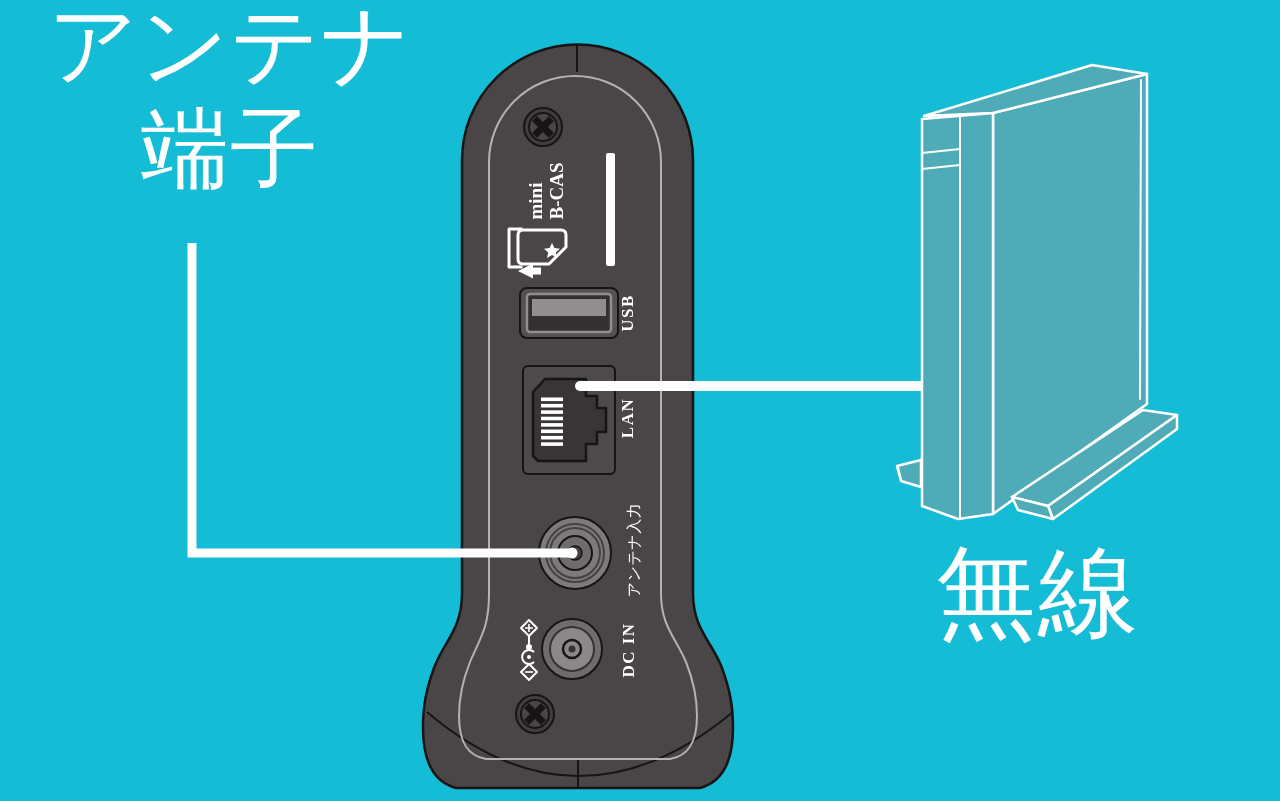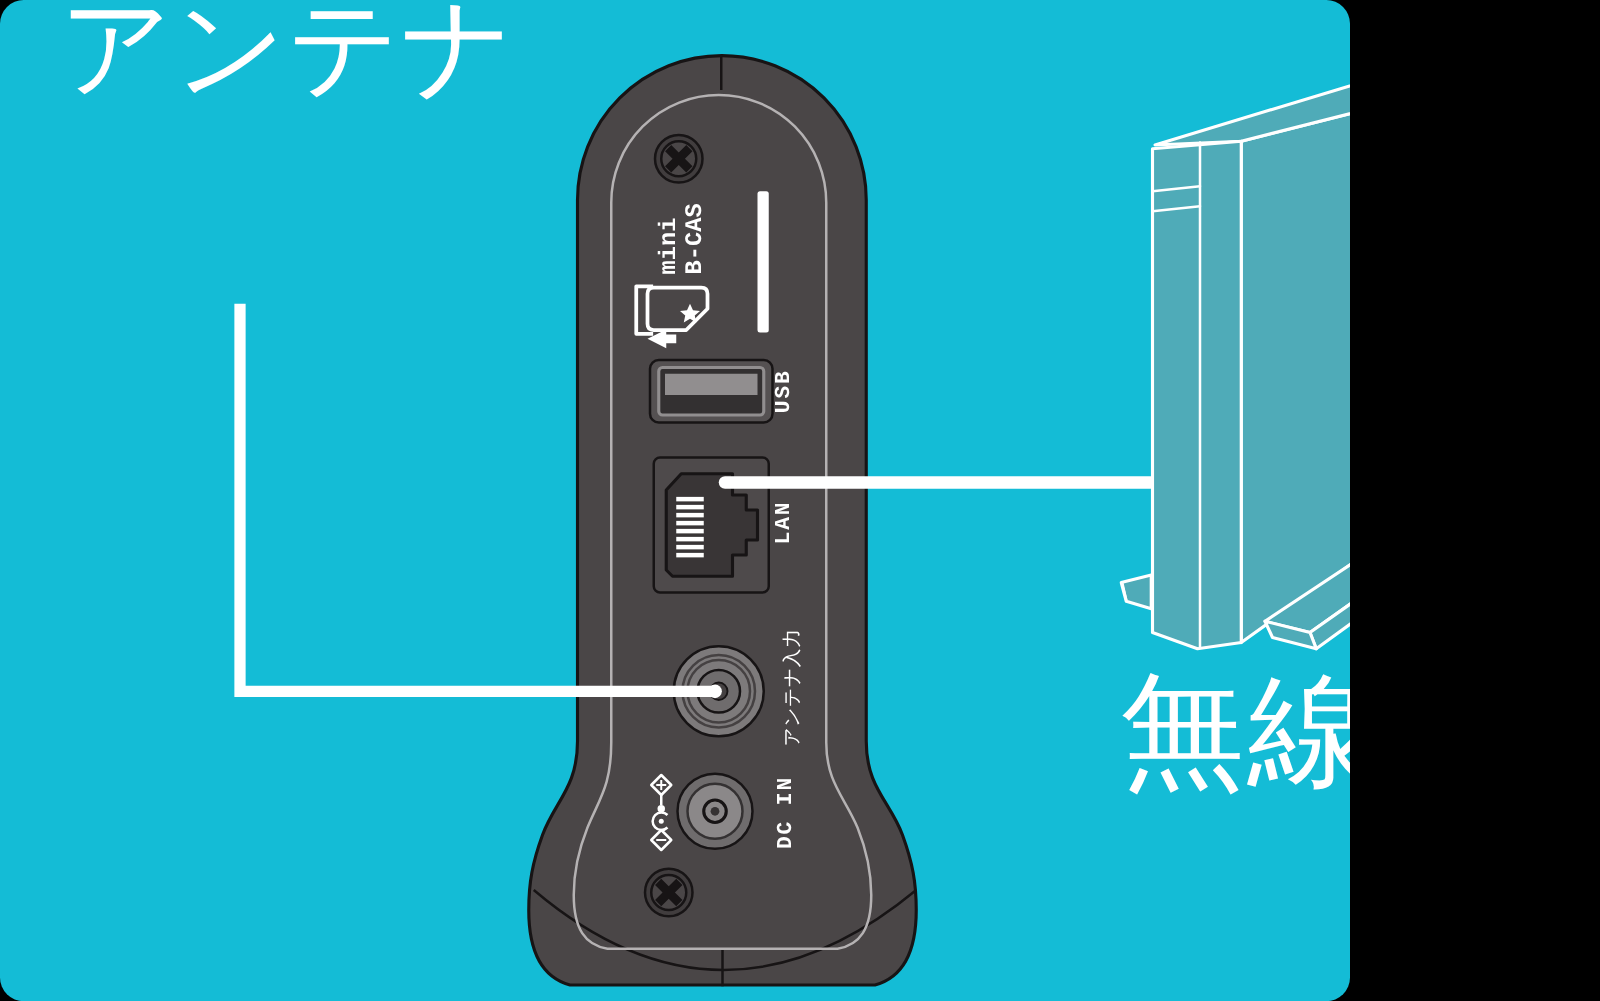--- a/index.html
+++ b/index.html
@@ -1,39 +1,38 @@
 <!DOCTYPE html>
 <html style="--background: #14bcd6; --device-body: #4a4647; --device-outline: #171415; --panel-line: #b5b2b3; --port-light: #918e8f; --port-mid: #6f6c6d; --port-dark: #393536; --white: #ffffff; --router-fill: #4fabb8;"><head>
 <meta charset="utf-8">
 <style>
   html,body{margin:0;padding:0;background:#000;}
   .stage{
-    position:relative;width:1080px;height:801px;overflow:hidden;
+    position:relative;width:1280px;height:801px;overflow:hidden;
     background:var(--background,#14bcd6);
-    font-family:Liberation Mono, monospace;
-    border-radius:19px;
+    font-family:Liberation Serif, serif;
   }
   .stage svg{position:absolute;left:0;top:0;}
 
   
   .bodyfill{fill:var(--device-body);stroke:var(--device-outline);stroke-width:2.5;}
   .darkline{stroke:var(--device-outline);fill:none;stroke-width:2;}
   .panelline{stroke:var(--panel-line);fill:none;stroke-width:2;}
   .whitefill{fill:var(--white);stroke:none;}
   .whiteline{stroke:var(--white);fill:none;}
   .router-face{fill:var(--router-fill);stroke:var(--white);stroke-width:2.5;stroke-linejoin:round;}
   .router-line{stroke:var(--white);stroke-width:2;fill:none;stroke-linecap:round;}
 
   
   .big-label{
     position:absolute;color:var(--white);text-align:center;
     font-weight:500;white-space:nowrap;
   }
   .big-label.tl{left:20px;top:-6px;width:420px;font-size:88px;line-height:104px;letter-spacing:1px;}
-  .big-label.br{left:758px;top:534px;width:480px;font-size:100px;line-height:120px;letter-spacing:2px;}
+  .big-label.br{left:798px;top:534px;width:480px;font-size:100px;line-height:120px;letter-spacing:2px;}
   .big-label div{white-space:nowrap;}
 
   
   .port-label{
     position:absolute;color:var(--white);font-weight:bold;white-space:nowrap;
     transform:translate(-50%,-50%) rotate(-90deg);
   }
   .port-label.bcas{font-size:19px;line-height:21px;text-align:left;font-weight:bold;}
   .port-label.latin{font-size:17px;letter-spacing:1.5px;}
   .port-label.jp{font-size:15px;font-weight:500;letter-spacing:0.5px;}
@@ -161,20 +160,21 @@
       <polygon class="router-face" points="897,466 921,460 921,487 901,481"></polygon>
       <line class="router-line" x1="898" y1="467" x2="901" y2="480"></line>
       <polygon class="router-face" points="1012,497 1143,410 1177,415 1048,506"></polygon>
       <polygon class="router-face" points="1048,506 1177,415 1177,429 1053,519"></polygon>
       <polygon class="router-face" points="1012,497 1048,506 1053,519 1018,510"></polygon>
     </g>
   </svg>
 
   <div class="big-label tl">
     <div>アンテナ</div>
+    <div>端子</div>
   </div>
 
   <div class="big-label br">
     <div>無線</div>
   </div>
 
   <div class="port-label bcas" style="left:546px;top:191px">
     <div>mini</div>
     <div>B-CAS</div>
   </div>

